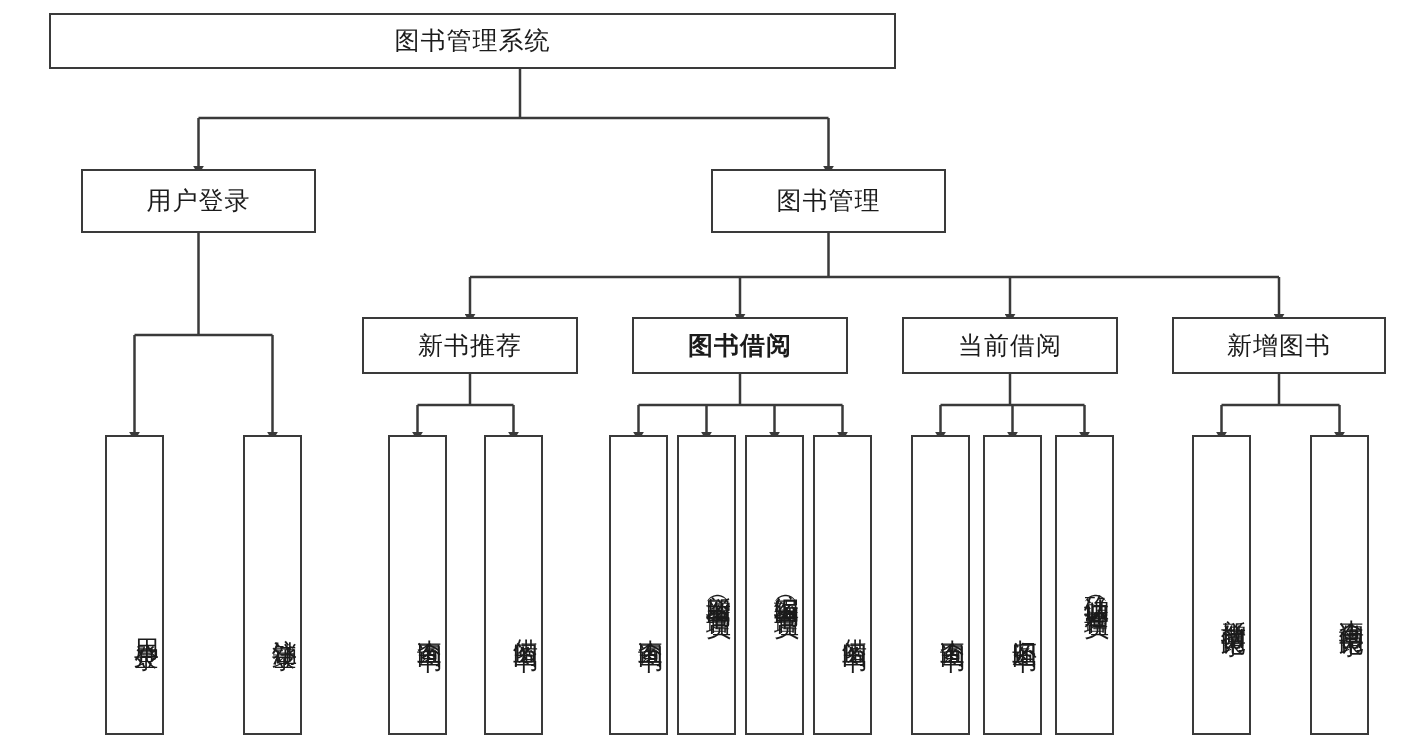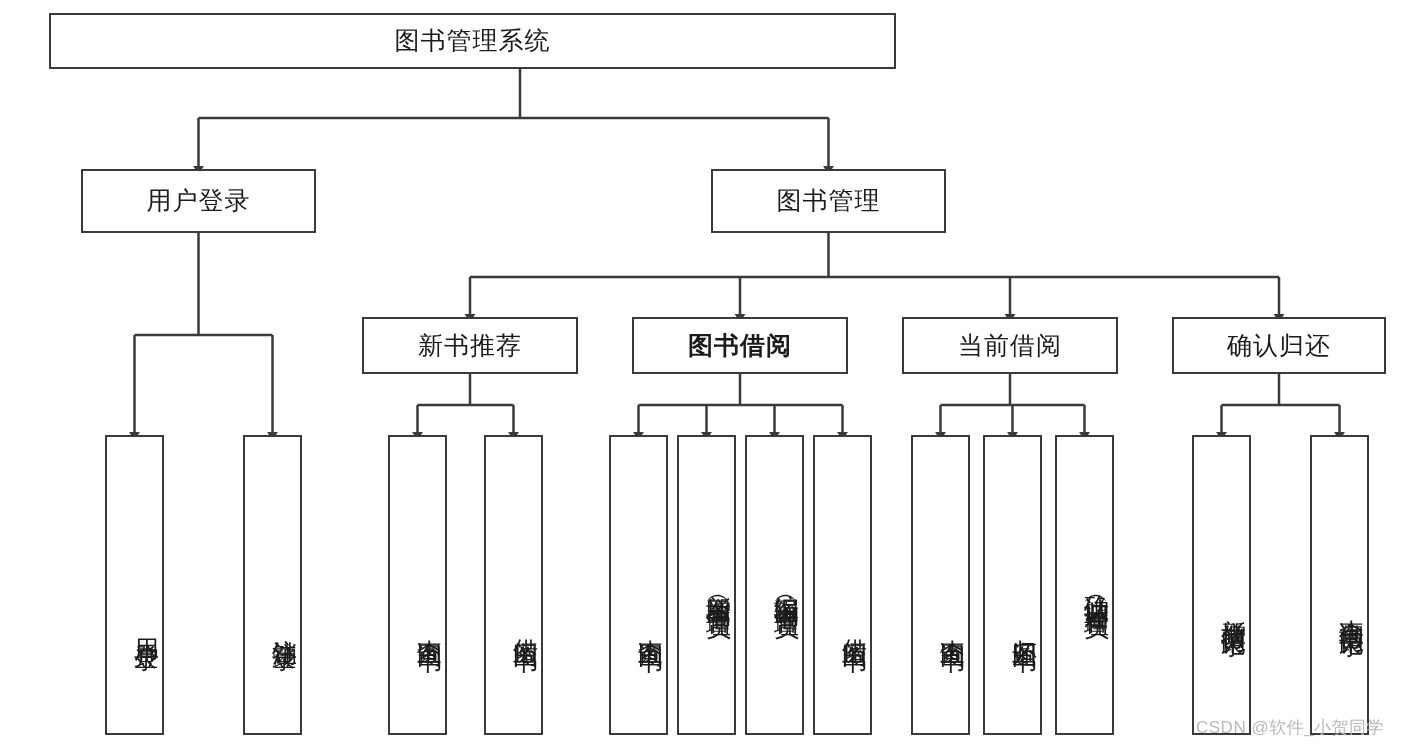--- a/index.html
+++ b/index.html
@@ -110,30 +110,29 @@
       </g>
   </svg>
 
   <div id="node-layer">
       <div class="node h root" style="left: 20px; top: 13px; width: 847px; height: 56px; margin-left: 29px;">图书管理系统</div>
       <div class="node h" style="left: 81px; top: 169px; width: 235px; height: 64px;">用户登录</div>
       <div class="node h" style="left: 711px; top: 169px; width: 235px; height: 64px; text-align: right;">图书管理</div>
       <div class="node h" style="left: 362px; top: 317px; width: 216px; height: 57px;">新书推荐</div>
       <div class="node h" style="left: 632px; top: 317px; width: 216px; height: 57px; font-weight: bold;">图书借阅</div>
       <div class="node h" style="left: 902px; top: 317px; width: 216px; height: 57px;">当前借阅</div>
-      <div class="node h" style="left: 1172px; top: 317px; width: 214px; height: 57px;">确认归还</div>
+      <div class="node h" style="left: 1172px; top: 317px; width: 214px; height: 57px;">新增图书</div>
       <div class="node v" style="left: 105px; top: 435px; width: 59px; height: 300px; padding-top: 80px;">用户登录</div>
       <div class="node v" style="left: 243px; top: 435px; width: 59px; height: 300px; padding-top: 80px;">注销登录</div>
       <div class="node v" style="left: 388px; top: 435px; width: 59px; height: 300px; padding-top: 80px;">查询图书</div>
       <div class="node v" style="left: 484px; top: 435px; width: 59px; height: 300px; padding-top: 80px;">借阅图书</div>
       <div class="node v" style="left: 609px; top: 435px; width: 59px; height: 300px; padding-top: 80px;">查询图书</div>
       <div class="node v" style="left: 677px; top: 435px; width: 59px; height: 300px; padding-top: 6px;">新增图书（管理员）</div>
       <div class="node v" style="left: 745px; top: 435px; width: 59px; height: 300px; padding-top: 6px;">编辑图书（管理员）</div>
       <div class="node v" style="left: 813px; top: 435px; width: 59px; height: 300px; padding-top: 80px;">借阅图书</div>
       <div class="node v" style="left: 911px; top: 435px; width: 59px; height: 300px; padding-top: 80px;">查询图书</div>
       <div class="node v" style="left: 983px; top: 435px; width: 59px; height: 300px; padding-top: 80px;">归还图书</div>
       <div class="node v" style="left: 1055px; top: 435px; width: 59px; height: 300px; padding-top: 6px;">确认归还（管理员）</div>
       <div class="node v" style="left: 1192px; top: 435px; width: 59px; height: 300px; padding-top: 45px;">新增借阅记录</div>
       <div class="node v" style="left: 1310px; top: 435px; width: 59px; height: 300px; padding-top: 45px;">查询借阅记录</div>
     </div>
 
-  <div class="watermark" style="left:1196px; top:716px;">CSDN @软件_小贺同学</div>
 </div>
 
 </body></html>

